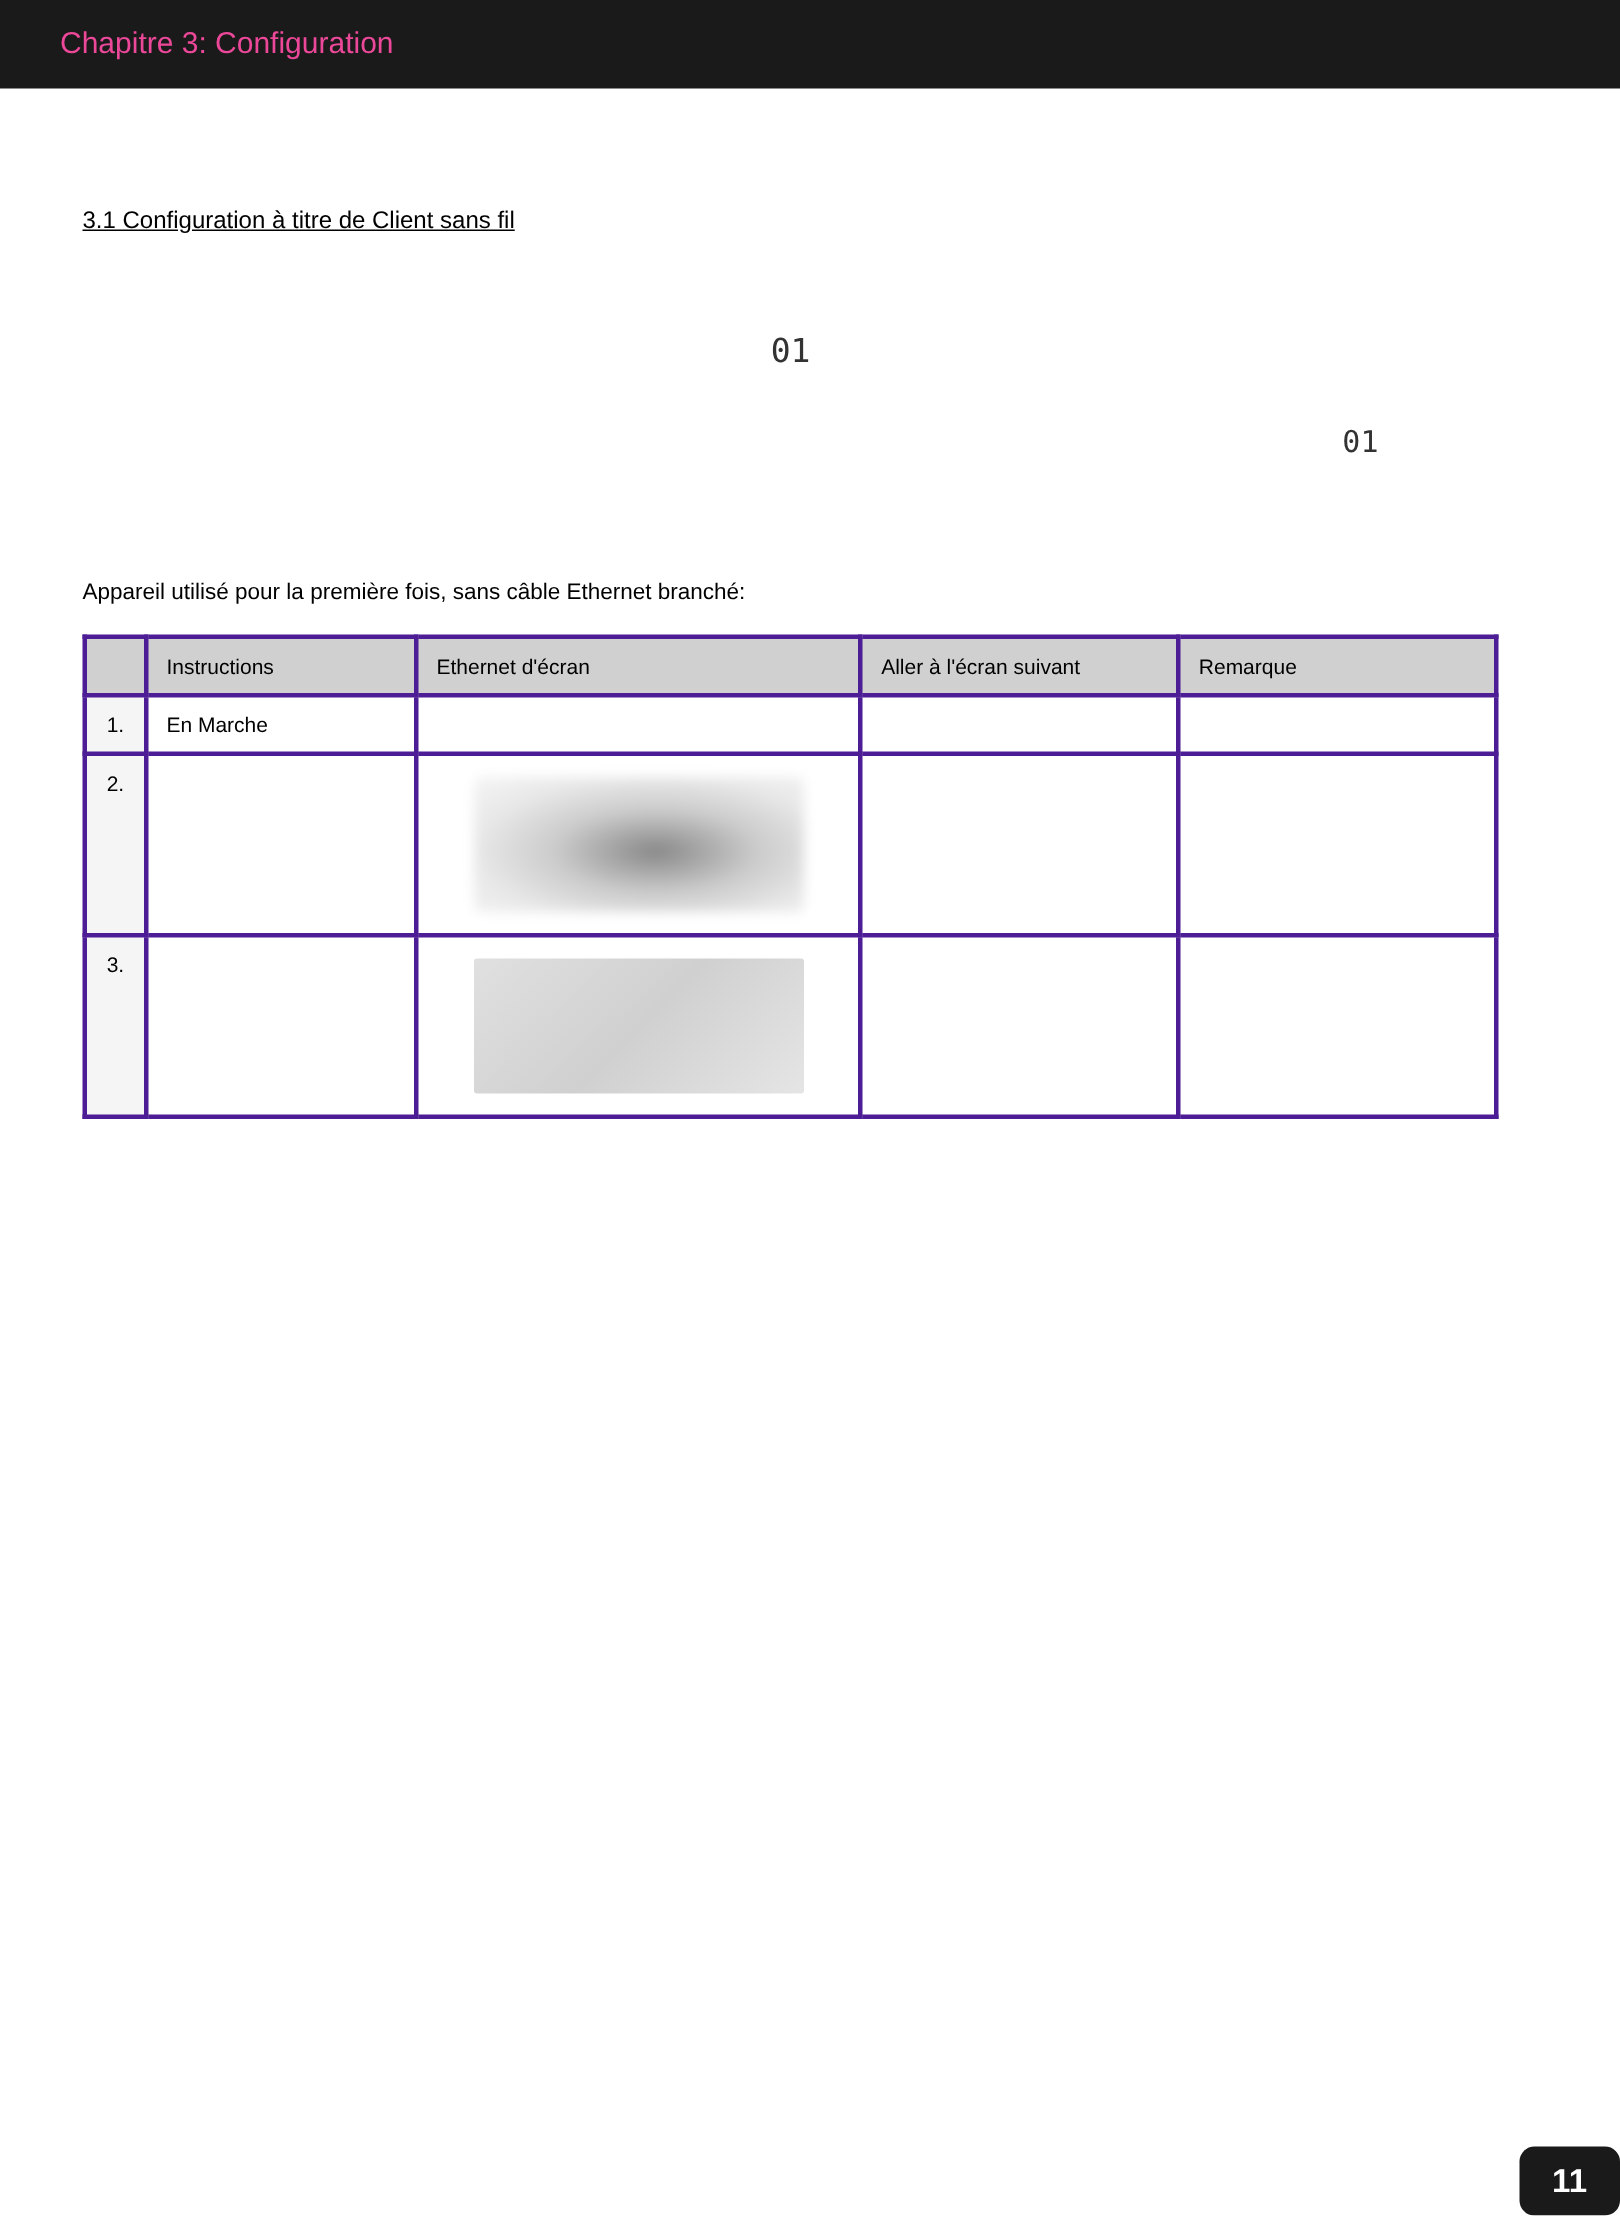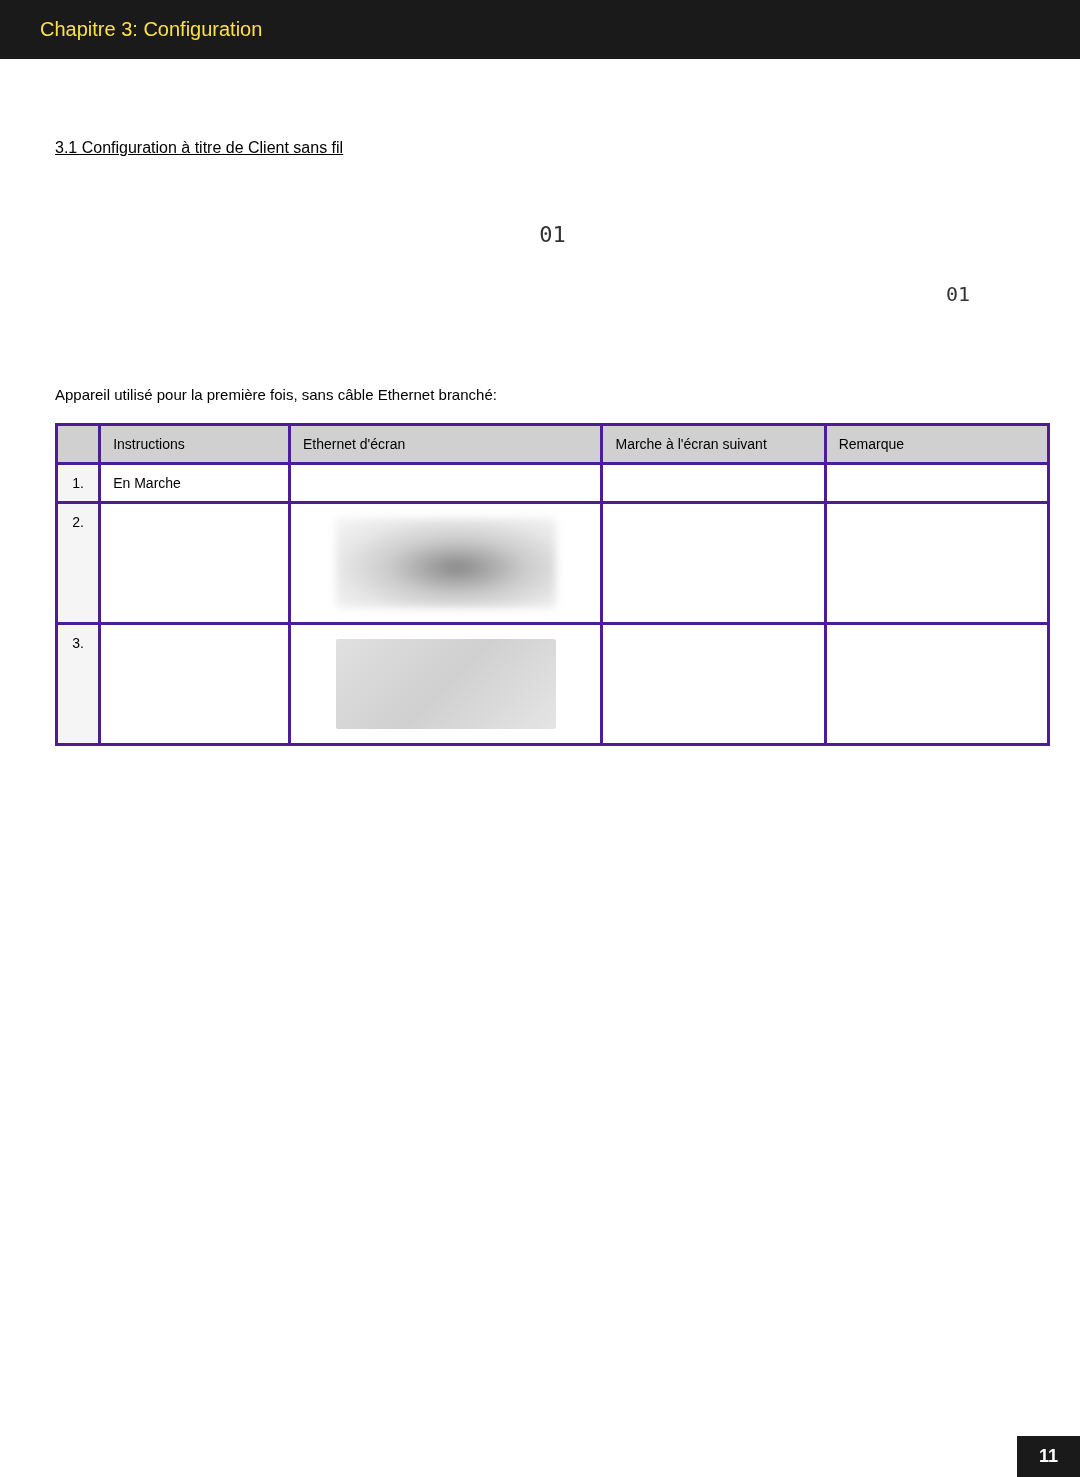--- a/index.html
+++ b/index.html
@@ -13,28 +13,28 @@
       min-height: 1477px;
       background: #ffffff;
       font-family: Arial, sans-serif;
       font-size: 15px;
       color: #000000;
       position: relative;
     }
 
     .header-bar {
       background: #1a1a1a;
-      color: #fde047;
+      color: #ec4899;
       padding: 18px 40px;
       font-size: 20px;
       font-weight: normal;
     }
 
     .page-content {
-      padding: 40px 30px 60px 55px;
+      padding: 40px 81px 60px 55px;
     }
 
     .section-heading {
       font-size: 16px;
       text-decoration: underline;
       margin-top: 40px;
       margin-bottom: 20px;
       color: #000;
     }
 
@@ -128,23 +128,24 @@
       border-radius: 2px;
       margin: 4px auto;
     }
 
     .page-number-block {
       position: absolute;
       bottom: 0;
       right: 0;
       background: #1a1a1a;
       color: #ffffff;
-      font-size: 18px;
+      font-size: 22px;
       font-weight: bold;
       padding: 10px 22px;
+      border-radius: 10px;
     }
   </style>
 </head>
 <body>
 
 <div class="header-bar">
   <span>Chapitre 3: Configuration</span>
 </div>
 
 <div class="page-content">
@@ -160,21 +161,21 @@
   </div>
 
   <p class="intro-text">Appareil utilisé pour la première fois, sans câble Ethernet branché:</p>
 
   <table class="table-container">
     <thead>
       <tr>
         <th class="col-num"></th>
         <th class="col-instructions">Instructions</th>
         <th class="col-capture">Ethernet d'écran</th>
-        <th class="col-aller">Marche à l'écran suivant</th>
+        <th class="col-aller">Aller à l'écran suivant</th>
         <th class="col-remarque">Remarque</th>
       </tr>
     </thead>
     <tbody>
 
       <tr>
         <td class="row-num">1.</td>
         <td>En Marche</td>
         <td class="capture-cell-2"></td>
         <td></td>

